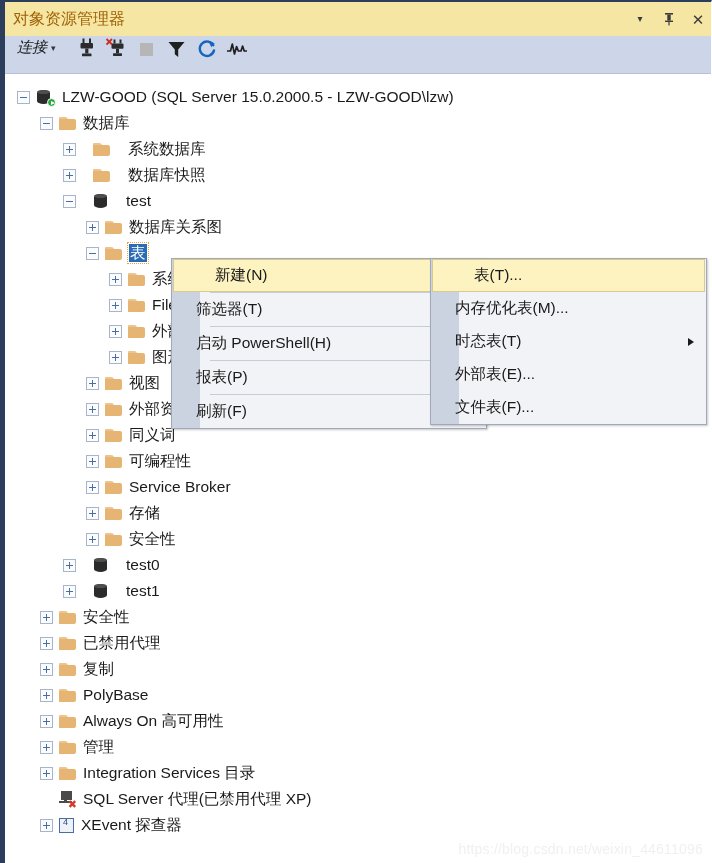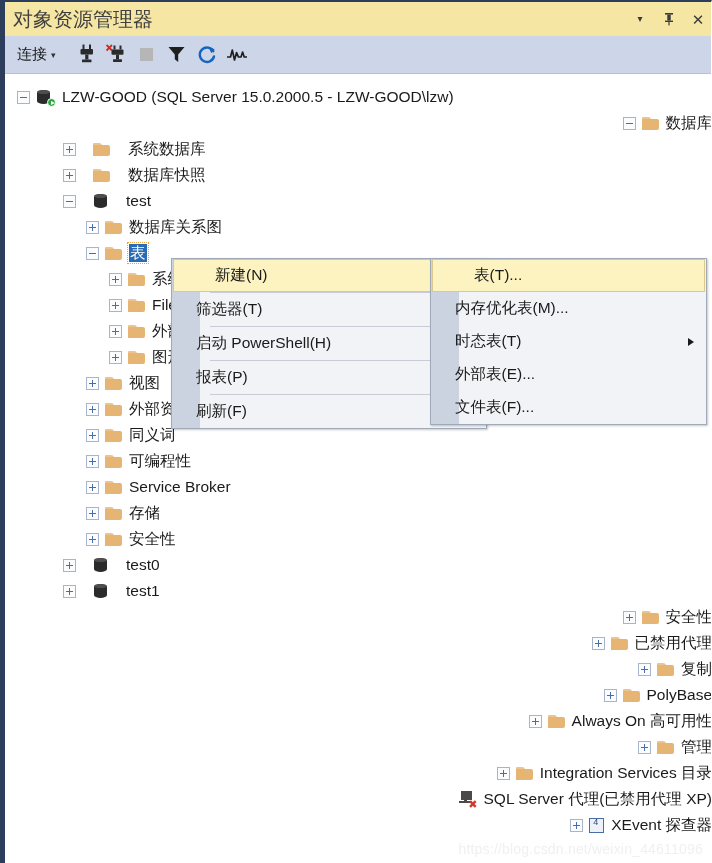--- a/index.html
+++ b/index.html
@@ -22,21 +22,21 @@
 
   
   .titlebar {
     position: absolute; left: 0; top: 0;
     width: 707px; height: 34px;
     background: #f5e6a3;
     display: flex; align-items: center;
     padding-left: 8px;
   }
   .titlebar-text {
-    font-size: 20px; color: #404040;
+    font-size: 16px; color: #a16207;
     letter-spacing: 0px;
     white-space: nowrap;
   }
   .titlebar-buttons {
     position: absolute; right: 6px; top: 0;
     height: 34px; display: flex; align-items: center; gap: 13px;
   }
   .tb-btn {
     width: 16px; height: 18px;
     display: flex; align-items: center; justify-content: center;
@@ -45,22 +45,22 @@
   }
   .tb-caret { font-size: 10px; }
   .tb-close { font-size: 15px; font-weight: 400; }
 
   
   .toolbar {
     position: absolute; left: 0; top: 34px;
     width: 707px; height: 38px;
     background: #ccd6e8;
     border-bottom: 1px solid #b5c1d6;
-    display: flex; align-items: center;
-    padding-left: 10px; gap: 4px;
+    display: flex; align-items: flex-start;
+    padding-left: 10px; gap: 4px; font-style: italic;
   }
   .tbar-connect {
     display: flex; align-items: center; gap: 4px;
     font-size: 15px; color: #1a1a1a;
     padding: 2px 4px 2px 2px;
     cursor: default;
   }
   .tbar-connect .cr { font-size: 9px; color: #333; }
   .tbar-sep { width: 6px; }
   .tbar-icon {
@@ -189,21 +189,21 @@
     position: relative;
   }
   .xev::after {
     content: "4"; position: absolute;
     left: 3px; top: -2px;
     font-size: 9px; color: #2c4a78;
   }
 
   
   .i0 { padding-left: 12px; }
-  .i1 { padding-left: 35px; justify-content: flex-end; }
+  .i1 { padding-left: 35px; }
   .i2 { padding-left: 58px; gap: 11px; }
   .i3 { padding-left: 81px; }
   .i4 { padding-left: 104px; }
 
   
   .menu {
     position: absolute;
     background: #f2f3f7;
     border: 1px solid #a0a9b8;
     box-shadow: 1px 1px 2px rgba(0,0,0,0.22);

